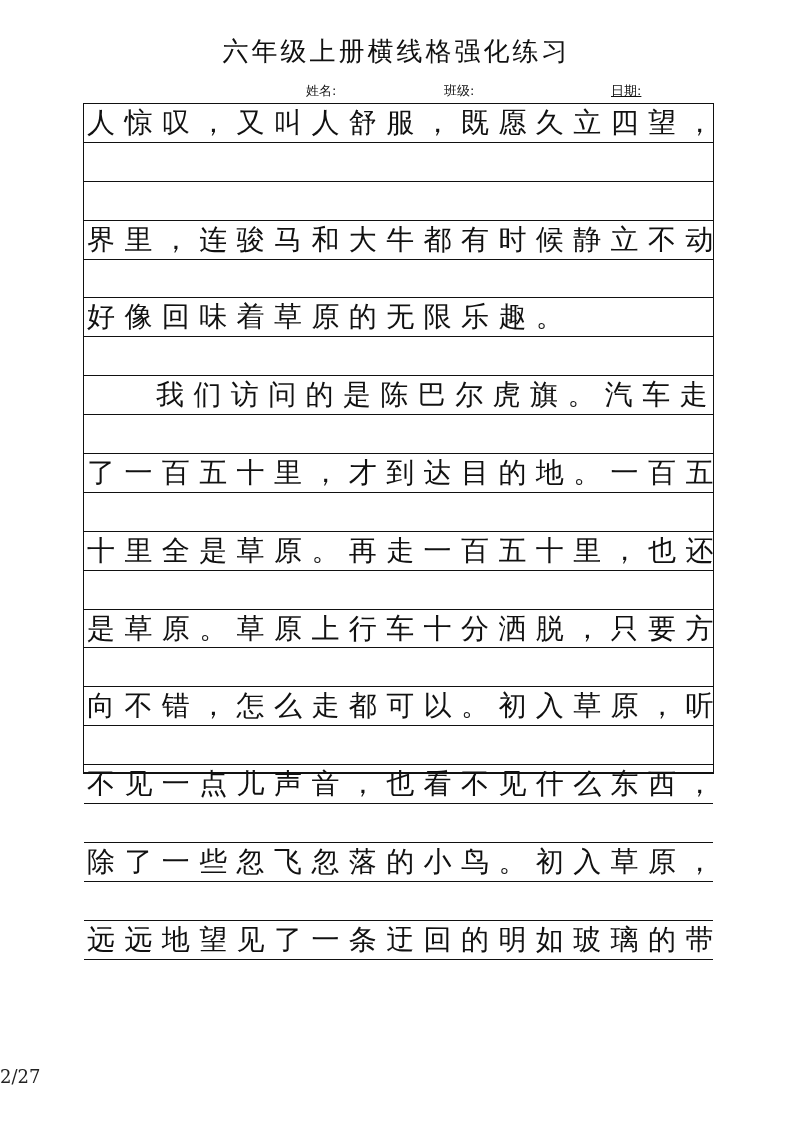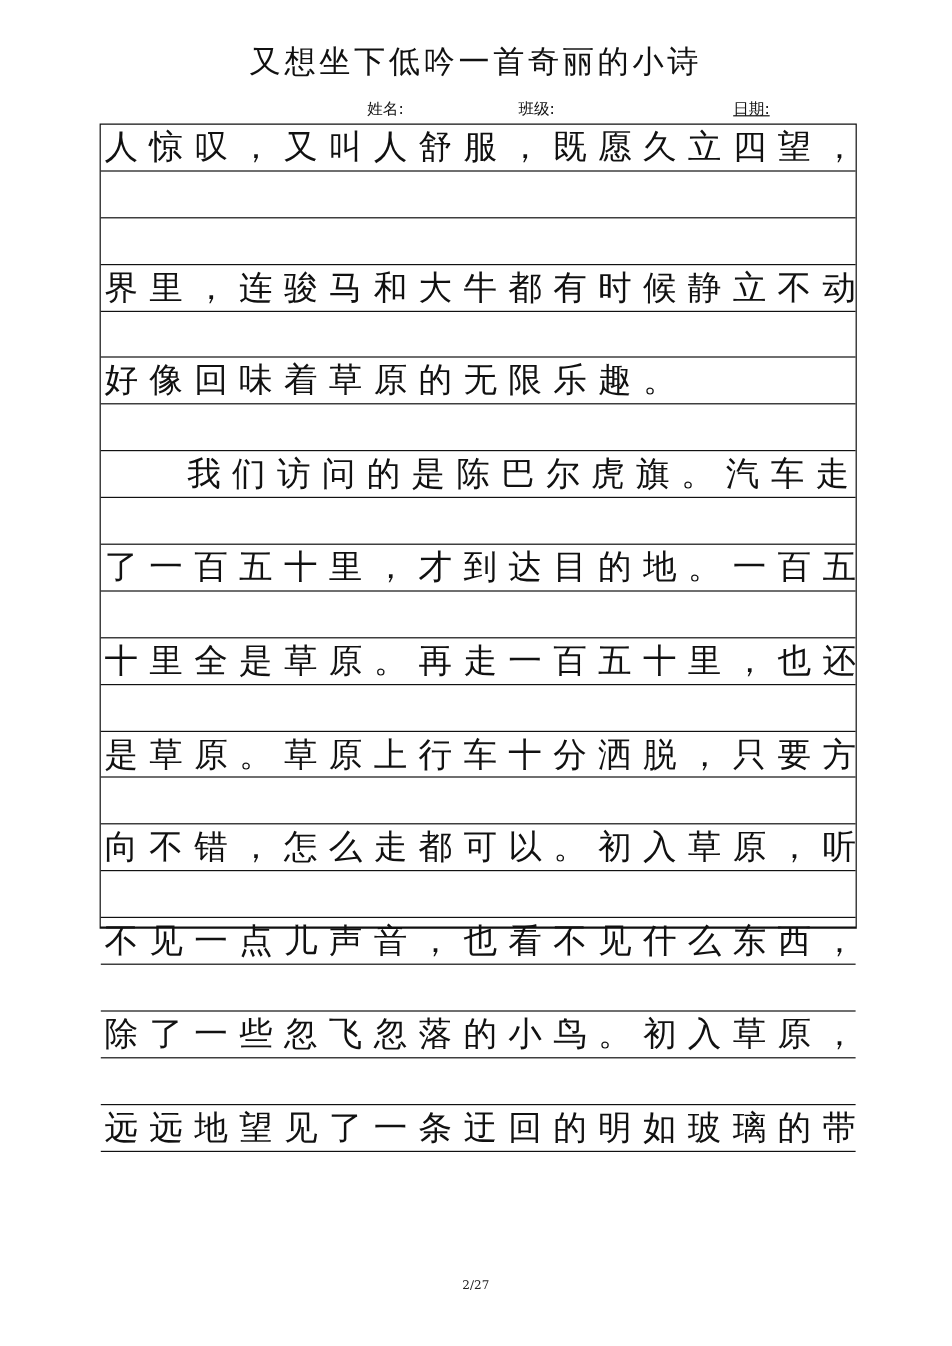--- a/index.html
+++ b/index.html
@@ -1,32 +1,32 @@
 <!DOCTYPE html>
 <html><head>
 <meta charset="utf-8">
 <style>
   html, body { margin:0; padding:0; background:#ffffff; }
   body { width:793px; height:1122px; position:relative; overflow:hidden; font-family:"DejaVu Serif", serif; color:#111; }
   .title { position:absolute; left:0; width:793px; top:34px; text-align:center; font-size:26px; letter-spacing:3px; color:#111; font-family:"DejaVu Serif", serif; }
   .meta { position:absolute; top:82px; font-size:13px; font-family:"DejaVu Sans", sans-serif; color:#111; }
   .meta.name { left:306px; }
-  .meta.cls { left:432px;text-align:right; }
+  .meta.cls { left:444px;text-align:right; }
   .meta.date { left:611px;text-decoration:underline; }
   .sheet { position:absolute; left:83px; top:103px; width:631px; height:671px; border:1px solid #111; box-sizing:border-box; border-top:1.5px solid #111; border-bottom:2px solid #111; }
   .row { height:38.9px; box-sizing:border-box; border-bottom:1px solid #111; position:relative; }
   .row:last-child { border-bottom:none; }
   .row.text { font-size:28px; line-height:38px; letter-spacing:9.4px; white-space:nowrap; padding-left:3px; font-family:"DejaVu Serif", serif; color:#111; overflow:hidden; }
   .row.text.indent { padding-left:72px; }
-  .pageno { position:absolute; top:1066px; left:0; width:793px; text-align:center; font-size:10px; font-family:"DejaVu Serif", serif; color:#222; }
+  .pageno { position:absolute; top:1066px; left:0; width:793px; font-size:18px; font-family:"DejaVu Serif", serif; color:#222; }
 </style>
 </head>
 <body>
 
-<div class="title">又想坐下低吟一首奇丽的小诗</div>
+<div class="title">六年级上册横线格强化练习</div>
 <div class="meta name">姓名:</div>
 <div class="meta cls">班级:</div>
 <div class="meta date">日期:</div>
 
 <div class="sheet">
   <div class="row text">人惊叹，又叫人舒服，既愿久立四望，</div>
   <div class="row blank"></div>
   <div class="row blank"></div>
   <div class="row text">界里，连骏马和大牛都有时候静立不动</div>
   <div class="row blank"></div>

